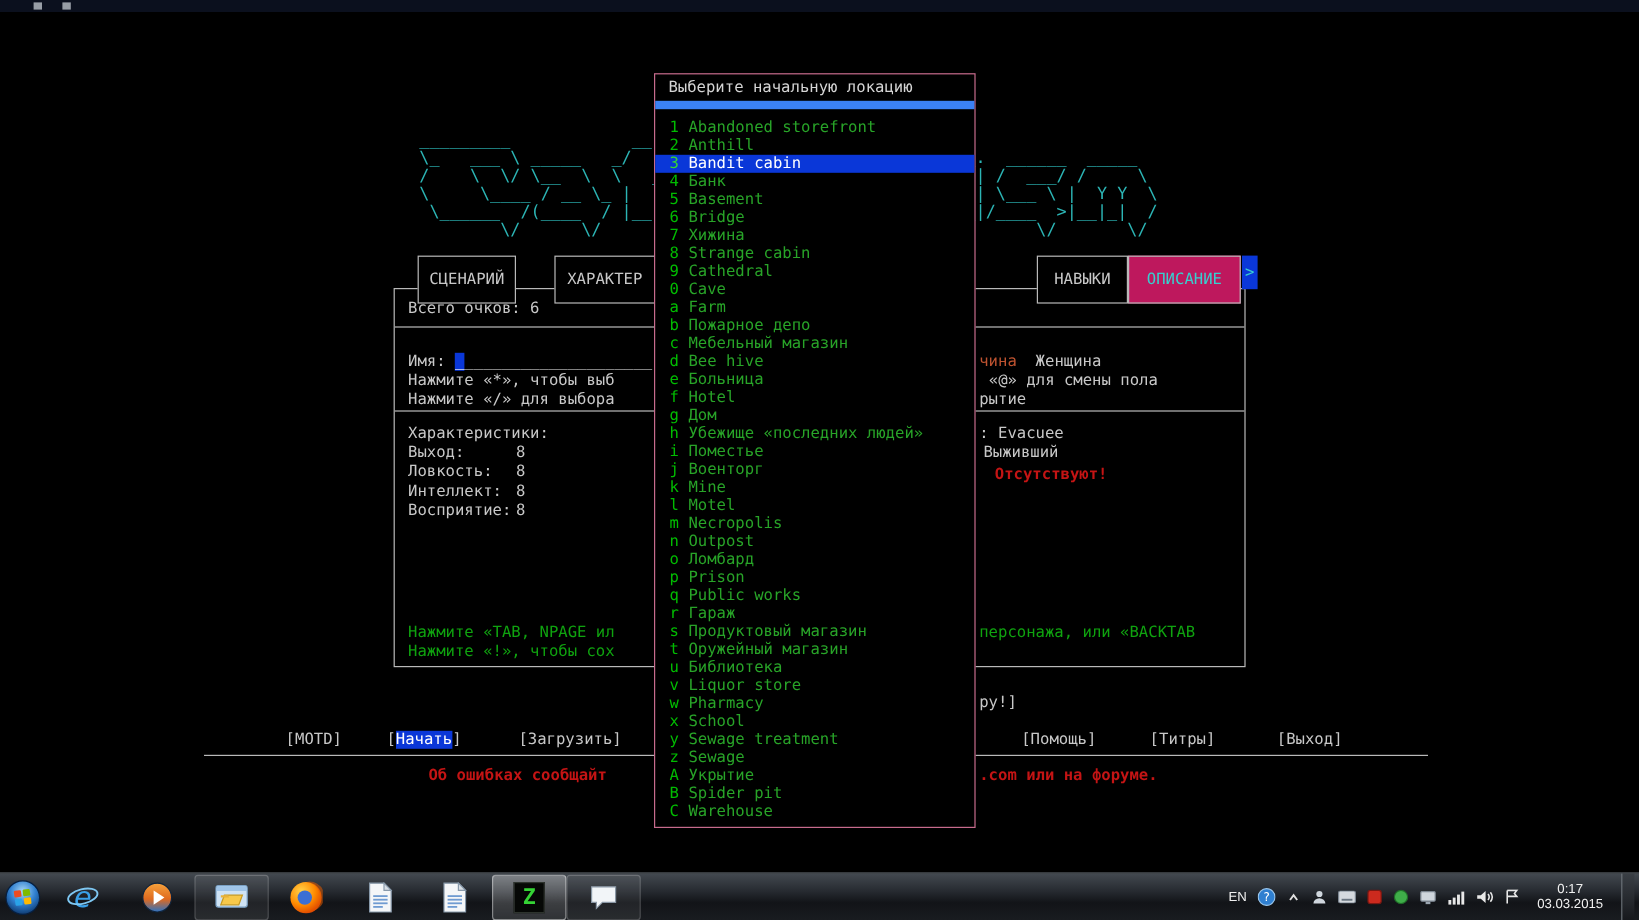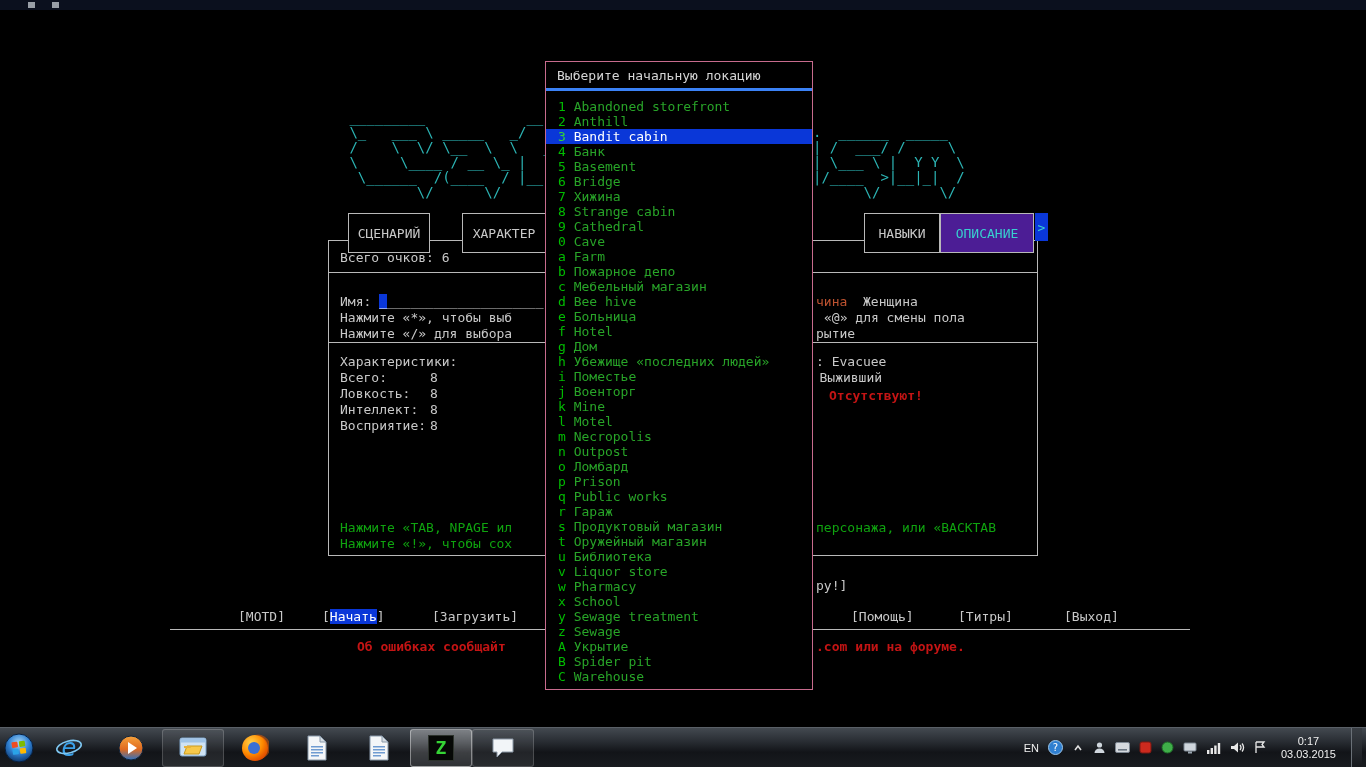--- a/index.html
+++ b/index.html
@@ -9,26 +9,26 @@
   .tb-ico{position:absolute;top:2px;width:7px;height:6px;background:#c8cdd4;opacity:.75}
   .t{position:absolute;font:13px/15px "DejaVu Sans Mono",monospace;color:#c8c8c8;white-space:pre}
   .green{color:#0fa30f}
   .red{color:#c41414}
   .brown{color:#bf5330}
   .bold{font-weight:bold}
   .hl{background:#0a37d8;color:#ffffff}
   .hline{position:absolute;height:1px;background:#b9b9b9}
   .panel{position:absolute;border:1px solid #b9b9b9;background:transparent}
   .tab{position:absolute;top:213px;height:40px;border:1px solid #b9b9b9;background:#000;color:#c8c8c8;display:flex;align-items:center;justify-content:center;font:13px "DejaVu Sans Mono",monospace;white-space:pre;z-index:2}
-  .tab.active{background:#4c1d95;color:#38cfcf}
+  .tab.active{background:#be185d;color:#38cfcf}
   .arrowbox{position:absolute;top:213px;width:13px;height:28px;background:#0a37d8;color:#38cfcf;display:flex;align-items:center;justify-content:center;font:13px "DejaVu Sans Mono",monospace;z-index:2}
   .logo{position:absolute;left:341px;top:110px;font:14px/15px "DejaVu Sans Mono",monospace;color:#2cb5b5;white-space:pre}
   
   .dialog{position:absolute;left:545px;top:61px;width:268px;height:629px;background:#000;border:1px solid #c76b8d;z-index:5}
-  .dialog-title{height:29px;border-bottom:3px solid #3b82f6;display:flex;align-items:center;padding-left:11px;color:#d5d5d5;font:13px "DejaVu Sans Mono",monospace;white-space:pre}
+  .dialog-title{height:29px;border-bottom:7px solid #3b82f6;display:flex;align-items:center;padding-left:11px;color:#d5d5d5;font:13px "DejaVu Sans Mono",monospace;white-space:pre}
   .loc-list{padding-top:8px}
   .loc-row{height:15px;line-height:15px;font-size:13px;padding-left:12px;white-space:pre;font-family:"DejaVu Sans Mono",monospace}
   .loc-row .hotkey{color:#00bc00}
   .loc-row .loc-label{color:#28a428}
   .loc-row.selected{background:#0a37d8}
   .loc-row.selected .loc-label{color:#ffffff}
   .loc-row.selected .hotkey{color:#35d435}
   
   .taskbar{position:absolute;left:0;bottom:0;width:100%;height:40px;z-index:10;
     background:linear-gradient(180deg,#434950 0%,#262a30 38%,#121418 62%,#191c20 100%);
@@ -79,21 +79,21 @@
   <span class="t" style="left:340px;top:294px"><span>Имя: </span><span class="hl">_</span><span>____________________</span></span>
   <span class="t" style="left:340px;top:310px">Нажмите «*», чтобы выб</span>
   <span class="t" style="left:340px;top:326px">Нажмите «/» для выбора</span>
 
   <span class="t brown" style="left:816px;top:294px">чина</span>
   <span class="t" style="left:863px;top:294px">Женщина</span>
   <span class="t" style="left:824px;top:310px">«@» для смены пола</span>
   <span class="t" style="left:816px;top:326px">рытие</span>
 
   <span class="t" style="left:340px;top:354px;">Характеристики:</span>
-  <span class="t" style="left:340px;top:370px">Всего:</span>
+  <span class="t" style="left:340px;top:370px">Выход:</span>
   <span class="t" style="left:430px;top:370px">8</span>
   <span class="t" style="left:340px;top:386px">Ловкость:</span>
   <span class="t" style="left:430px;top:386px">8</span>
   <span class="t" style="left:340px;top:402px">Интеллект:</span>
   <span class="t" style="left:430px;top:402px">8</span>
   <span class="t" style="left:340px;top:418px">Восприятие:</span>
   <span class="t" style="left:430px;top:418px">8</span>
 
   <span class="t" style="left:816px;top:354px">: Evacuee</span>
   <span class="t" style="left:796px;top:370px">я: Выживший</span>

